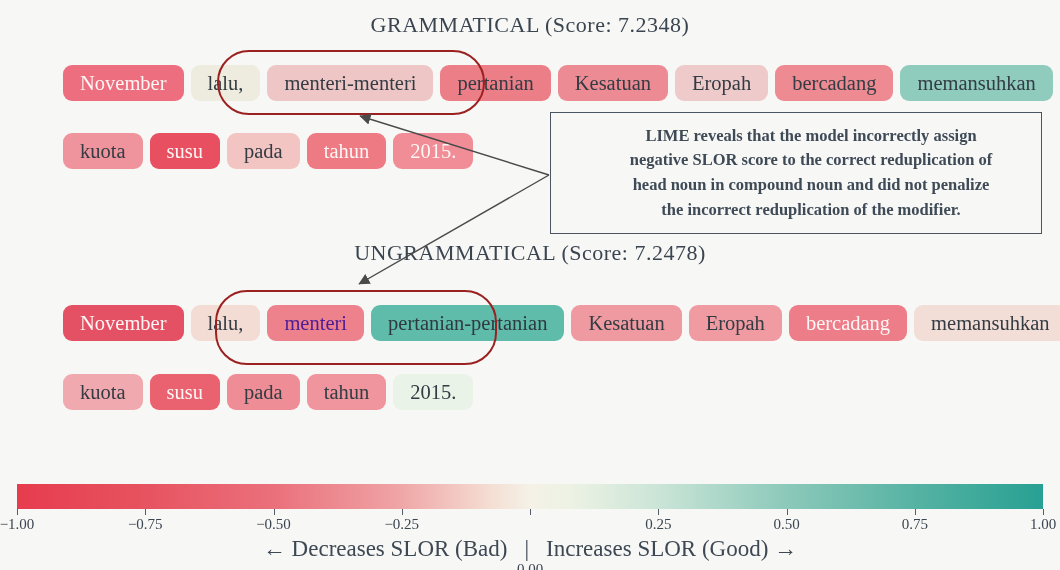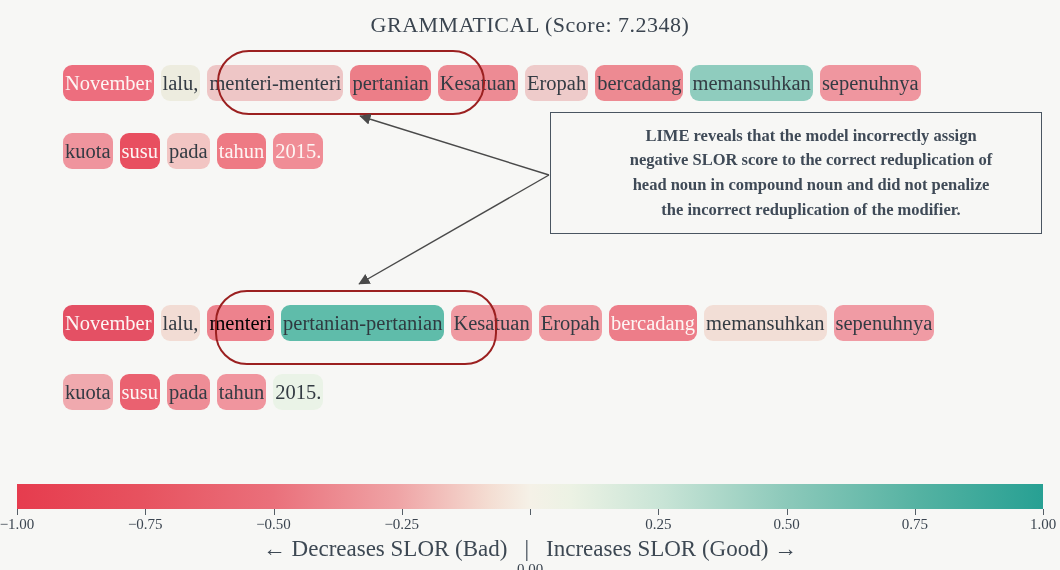--- a/index.html
+++ b/index.html
@@ -9,21 +9,21 @@
   .fig-title{position:absolute;left:0;width:1060px;text-align:center;
     font-size:22px;color:#3b4550;letter-spacing:0.5px;}
   #title-gram{top:12px;}
   #title-ungram{top:240px;}
 
   .word-row{position:absolute;left:63px;display:flex;gap:7px;}
   #gram-line1{top:65px;}
   #gram-line2{top:133px;}
   #ungram-line1{top:305px;}
   #ungram-line2{top:374px;}
-  .chip{display:inline-block;height:36px;line-height:36px;padding:0 2px;
+  .chip{display:inline-block;height:36px;line-height:36px;padding:0 17px;
     border-radius:9px;font-size:20.5px;white-space:nowrap;}
 
   .red-ellipse{position:absolute;border:2px solid #9b2020;border-radius:32px;
     background:transparent;z-index:5;}
   #ellipse-gram{left:217px;top:50px;width:264px;height:61px;}
   #ellipse-ungram{left:215px;top:290px;width:278px;height:71px;}
 
   #arrow-layer{position:absolute;left:0;top:0;z-index:6;pointer-events:none;}
 
   #annotation-box{position:absolute;left:550px;top:112px;width:460px;height:120px;
@@ -60,25 +60,26 @@
       <span class="chip" style="background: rgb(239, 150, 159); color: rgb(51, 59, 67);">sepenuhnya</span>
     </div>
   <div class="word-row" id="gram-line2">
       <span class="chip" style="background: rgb(239, 148, 157); color: rgb(51, 59, 67);">kuota</span>
       <span class="chip" style="background: rgb(232, 79, 96); color: rgb(253, 246, 244);">susu</span>
       <span class="chip" style="background: rgb(242, 197, 195); color: rgb(51, 59, 67);">pada</span>
       <span class="chip" style="background: rgb(238, 122, 132); color: rgb(253, 246, 244);">tahun</span>
       <span class="chip" style="background: rgb(240, 141, 150); color: rgb(253, 246, 244);">2015.</span>
     </div>
 
+  <div class="fig-title" id="title-ungram">UNGRAMMATICAL (Score: 7.2478)</div>
 
   <div class="word-row" id="ungram-line1">
       <span class="chip" style="background: rgb(228, 80, 100); color: rgb(253, 246, 244);">November</span>
       <span class="chip" style="background: rgb(242, 220, 212); color: rgb(51, 59, 67);">lalu,</span>
-      <span class="chip" style="background: rgb(237, 130, 141); color: #000000;">menteri</span>
+      <span class="chip" style="background: rgb(237, 130, 141); color: #4c1d95;">menteri</span>
       <span class="chip" style="background: rgb(95, 188, 170); color: rgb(47, 58, 64);">pertanian-pertanian</span>
       <span class="chip" style="background: rgb(239, 153, 161); color: rgb(51, 59, 67);">Kesatuan</span>
       <span class="chip" style="background: rgb(240, 155, 162); color: rgb(51, 59, 67);">Eropah</span>
       <span class="chip" style="background: rgb(237, 125, 137); color: rgb(253, 246, 244);">bercadang</span>
       <span class="chip" style="background: rgb(242, 222, 214); color: rgb(51, 59, 67);">memansuhkan</span>
       <span class="chip" style="background: rgb(240, 155, 164); color: rgb(51, 59, 67);">sepenuhnya</span>
     </div>
   <div class="word-row" id="ungram-line2">
       <span class="chip" style="background: rgb(240, 169, 174); color: rgb(51, 59, 67);">kuota</span>
       <span class="chip" style="background: rgb(234, 97, 112); color: rgb(253, 246, 244);">susu</span>

